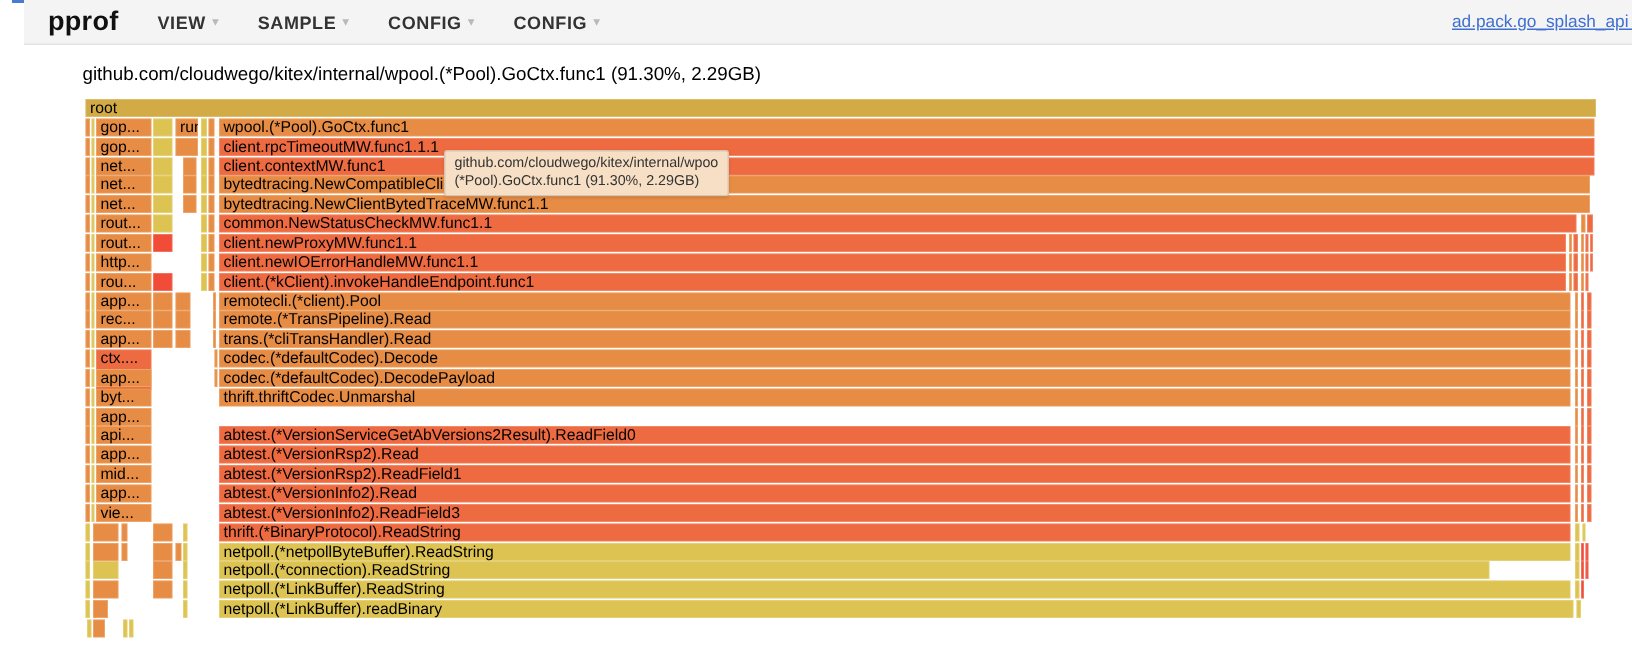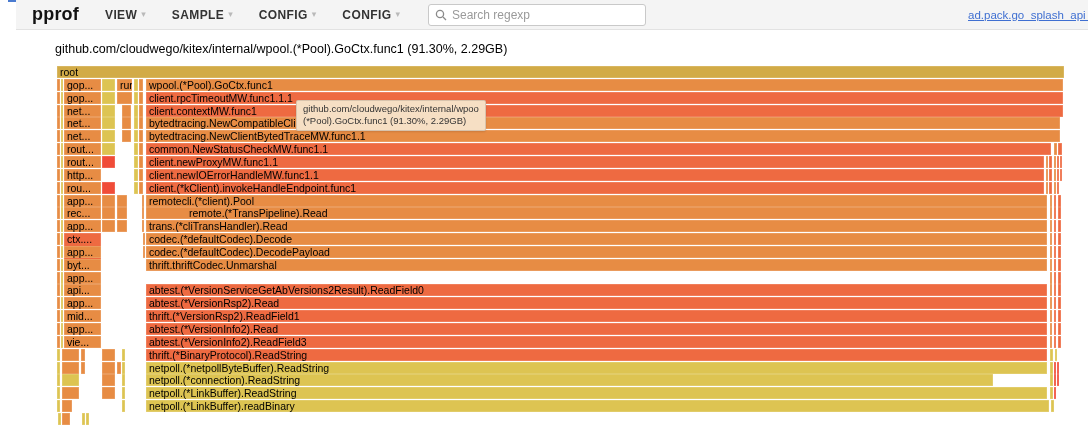--- a/index.html
+++ b/index.html
@@ -53,27 +53,20 @@
   </div>
   <div class="menu">
     <span class="lbl">CONFIG</span>
     <span class="chev">▾</span>
   </div>
   <div class="menu">
     <span class="lbl">CONFIG</span>
     <span class="chev">▾</span>
   </div>
 
-  <div class="searchbox">
-    <svg width="12" height="12" viewBox="0 0 12 12">
-      <circle cx="5" cy="5" r="3.6" fill="none" stroke="#8a8a8a" stroke-width="1.3"></circle>
-      <line x1="8" y1="8" x2="11" y2="11" stroke="#8a8a8a" stroke-width="1.3"></line>
-    </svg>
-    <input type="text" placeholder="Search regexp" style="">
-  </div>
 
   <a href="#" class="rightlink">ad.pack.go_splash_api inuse_sp</a>
 </div>
 
 <div class="detail-title">github.com/cloudwego/kitex/internal/wpool.(*Pool).GoCtx.func1 (91.30%, 2.29GB)</div>
 
 <div id="flame">
     <div class="bar" style="left: 57px; top: 0px; width: 1007px; height: 12px; background: rgb(210, 171, 71);">
       <span>root</span>
     </div>
@@ -213,21 +206,21 @@
     <div class="bar" style="left: 1054px; top: 129px; width: 2px; height: 12px; background: rgb(238, 106, 65);"></div>
     <div class="bar" style="left: 1058px; top: 129px; width: 3px; height: 12px; background: rgb(238, 106, 65);"></div>
     <div class="bar" style="left: 57px; top: 141px; width: 3px; height: 12px; background: rgb(231, 140, 68);"></div>
     <div class="bar" style="left: 61px; top: 141px; width: 2px; height: 12px; background: rgb(221, 196, 82);"></div>
     <div class="bar" style="left: 64px; top: 141px; width: 37px; height: 12px; background: rgb(231, 140, 68);">
       <span>rec...</span>
     </div>
     <div class="bar" style="left: 102px; top: 141px; width: 13px; height: 12px; background: rgb(231, 140, 68);"></div>
     <div class="bar" style="left: 117px; top: 141px; width: 10px; height: 12px; background: rgb(231, 140, 68);"></div>
     <div class="bar" style="left: 142px; top: 141px; width: 2px; height: 12px; background: rgb(231, 140, 68);"></div>
-    <div class="bar" style="left: 146px; top: 141px; width: 901px; height: 12px; background: rgb(231, 140, 68); padding-left: 40px;">
+    <div class="bar" style="left: 146px; top: 141px; width: 901px; height: 12px; background: rgb(231, 140, 68);">
       <span>remote.(*TransPipeline).Read</span>
     </div>
     <div class="bar" style="left: 1050px; top: 141px; width: 2px; height: 12px; background: rgb(231, 140, 68);"></div>
     <div class="bar" style="left: 1054px; top: 141px; width: 2px; height: 12px; background: rgb(238, 106, 65);"></div>
     <div class="bar" style="left: 1058px; top: 141px; width: 3px; height: 12px; background: rgb(238, 106, 65);"></div>
     <div class="bar" style="left: 57px; top: 154px; width: 3px; height: 12px; background: rgb(231, 140, 68);"></div>
     <div class="bar" style="left: 61px; top: 154px; width: 2px; height: 12px; background: rgb(221, 196, 82);"></div>
     <div class="bar" style="left: 64px; top: 154px; width: 37px; height: 12px; background: rgb(231, 140, 68);">
       <span>app...</span>
     </div>
@@ -304,21 +297,21 @@
     </div>
     <div class="bar" style="left: 1050px; top: 231px; width: 2px; height: 12px; background: rgb(231, 140, 68);"></div>
     <div class="bar" style="left: 1054px; top: 231px; width: 2px; height: 12px; background: rgb(238, 106, 65);"></div>
     <div class="bar" style="left: 1058px; top: 231px; width: 3px; height: 12px; background: rgb(238, 106, 65);"></div>
     <div class="bar" style="left: 57px; top: 244px; width: 3px; height: 12px; background: rgb(231, 140, 68);"></div>
     <div class="bar" style="left: 61px; top: 244px; width: 2px; height: 12px; background: rgb(221, 196, 82);"></div>
     <div class="bar" style="left: 64px; top: 244px; width: 37px; height: 12px; background: rgb(231, 140, 68);">
       <span>mid...</span>
     </div>
     <div class="bar" style="left: 146px; top: 244px; width: 901px; height: 12px; background: rgb(238, 106, 65);">
-      <span>thrift.(*VersionRsp2).ReadField1</span>
+      <span>abtest.(*VersionRsp2).ReadField1</span>
     </div>
     <div class="bar" style="left: 1050px; top: 244px; width: 2px; height: 12px; background: rgb(231, 140, 68);"></div>
     <div class="bar" style="left: 1054px; top: 244px; width: 2px; height: 12px; background: rgb(238, 106, 65);"></div>
     <div class="bar" style="left: 1058px; top: 244px; width: 3px; height: 12px; background: rgb(238, 106, 65);"></div>
     <div class="bar" style="left: 57px; top: 257px; width: 3px; height: 12px; background: rgb(231, 140, 68);"></div>
     <div class="bar" style="left: 61px; top: 257px; width: 2px; height: 12px; background: rgb(221, 196, 82);"></div>
     <div class="bar" style="left: 64px; top: 257px; width: 37px; height: 12px; background: rgb(231, 140, 68);">
       <span>app...</span>
     </div>
     <div class="bar" style="left: 146px; top: 257px; width: 901px; height: 12px; background: rgb(238, 106, 65);">

